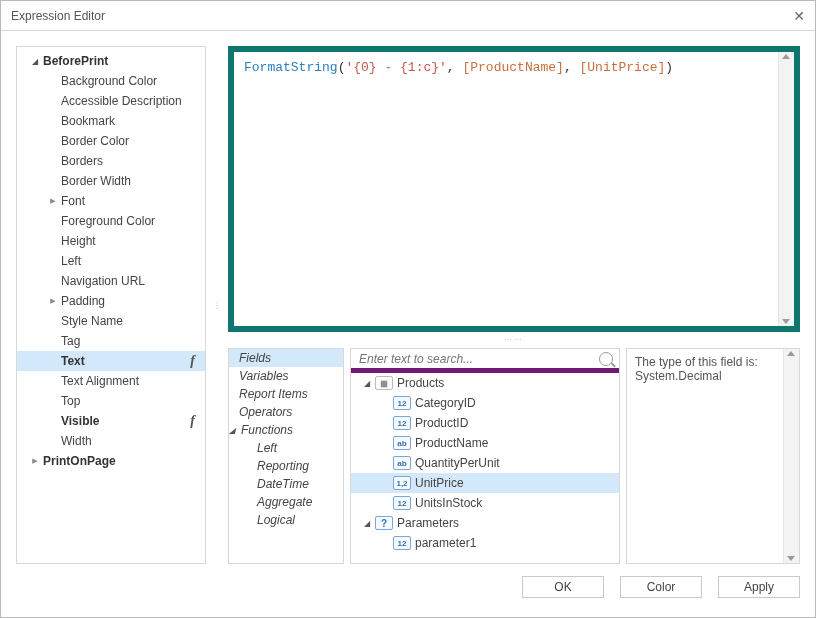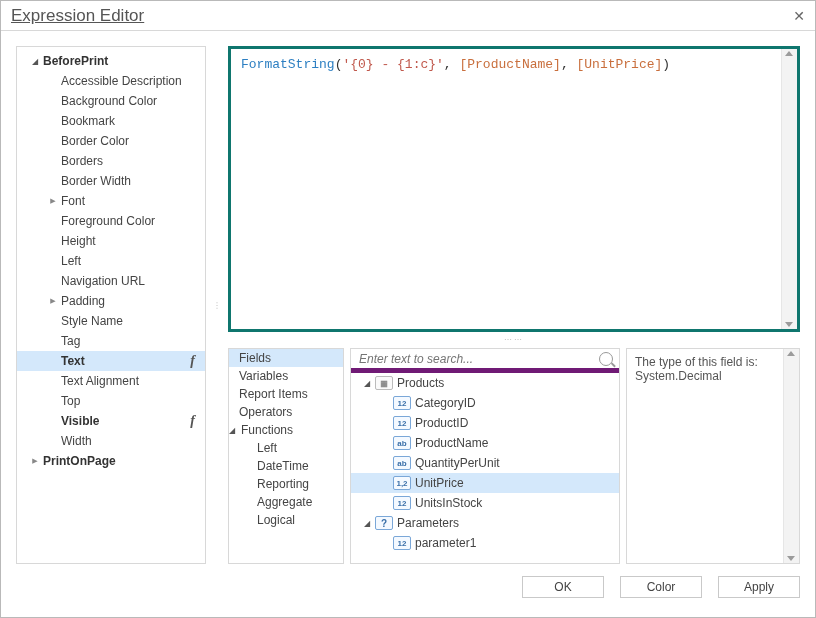--- a/index.html
+++ b/index.html
@@ -1,25 +1,25 @@
 <!DOCTYPE html>
 <html><head>
 <meta charset="utf-8">
 <style>
   * { box-sizing: border-box; }
   html, body { margin:0; padding:0; font-family: "Segoe UI", Tahoma, Arial, sans-serif; font-size:12px; color:#444; background:#fff; }
   .window { width:816px; height:618px; border:1px solid #b9b9b9; display:flex; flex-direction:column; background:#fff; }
   .titlebar { height:30px; display:flex; align-items:center; justify-content:space-between; padding:0 10px; border-bottom:1px solid #d8d8d8; color:#555; }
-  .titlebar .title { font-size:17px;text-decoration:underline; }
+  .titlebar .title { font-size:12px; }
   .titlebar .close { font-size:14px; color:#666; cursor:pointer; }
   .body { flex:1; padding:15px; display:flex; flex-direction:column; gap:8px; }
   .main-row { display:flex; gap:8px; height:518px; }
   .left-tree { width:190px; border:1px solid #d8d8d8; background:#fff; overflow:auto; }
   .right-col { flex:1; display:flex; flex-direction:column; gap:6px; position:relative; }
-  .expr-area { height:286px; border:3px solid #0f766e; position:relative; padding:6px 10px; font-family: Consolas, "Courier New", monospace; font-size:13px; line-height:1.6; color:#333; background:#fff; overflow:auto; }
+  .expr-area { height:286px; border:6px solid #0f766e; position:relative; padding:6px 10px; font-family: Consolas, "Courier New", monospace; font-size:13px; line-height:1.6; color:#333; background:#fff; overflow:auto; }
   .expr-area .scroll-gutter { position:absolute; right:0; top:0; bottom:0; width:16px; background:#f3f3f3; border-left:1px solid #e6e6e6; }
   .expr-area .scroll-thumb-up { position:absolute; top:2px; right:4px; width:0;height:0;border-left:4px solid transparent;border-right:4px solid transparent;border-bottom:5px solid #9b9b9b; }
   .expr-area .scroll-thumb-down { position:absolute; bottom:2px; right:4px; width:0;height:0;border-left:4px solid transparent;border-right:4px solid transparent;border-top:5px solid #9b9b9b; }
   .grip-h { height:4px; background:transparent; text-align:center; color:#bbb; font-size:8px; letter-spacing:2px; line-height:4px;}
   .grip-v { width:6px; background:transparent; display:flex; align-items:center; justify-content:center; color:#bbb; font-size:8px; }
   .panels-row { flex:1; display:flex; gap:6px; }
   .panel { border:1px solid #d8d8d8; position:relative; overflow:auto; background:#fff; }
   .panel.cat { width:116px; }
   .panel.fields { flex:1.4; display:flex; flex-direction:column; }
   .panel.desc { width:174px; padding:6px 8px; font-size:12px; color:#555; }
@@ -35,21 +35,21 @@
   .tree-row.selected, .list-row.selected { background:#d4e8fb; }
   .tree-row .indent { display:inline-block; }
   .tree-row .arrow, .list-row .arrow { width:12px; display:inline-flex; justify-content:center; align-items:center; color:#777; font-size:9px; margin-right:2px;}
   .tree-row .arrow.none { visibility:hidden; }
   .tree-row .txt, .list-row .txt { font-size:12px; color:#444; }
   .tree-row.bold .txt { font-weight:600; color:#333; }
   .tree-row .fx { margin-left:auto; font-family:"Times New Roman", serif; font-style:italic; font-weight:bold; color:#555; padding-right:6px; font-size:14px; }
   .ficon { width:18px; height:14px; border:1px solid #7aa7d8; border-radius:2px; margin-right:4px; display:inline-flex; align-items:center; justify-content:center; font-size:8px; font-weight:bold; color:#3a6fa8; background:#f4f9ff; flex:0 0 auto;}
   .ficon.grid { color:#888; border-color:#bbb; background:#fafafa;}
   .ficon.q { font-size:10px; font-weight:bold;}
-  .cat-row { padding:1px 6px 1px 10px; height:18px; display:flex; align-items:center; font-size:12px; color:#444; cursor:default;}
+  .cat-row { padding:1px 6px 1px 10px; height:18px; display:flex; align-items:center; font-size:12px; color:#444; cursor:default;font-style:italic;}
   .cat-row.selected { background:#d4e8fb; }
   .cat-row.sub { padding-left:28px; }
   .cat-row .arrow { width:10px; display:inline-flex; color:#777; font-size:9px; margin-left:-10px; margin-right:2px;}
   .buttons-row { display:flex; justify-content:flex-end; gap:16px; padding-top:4px; }
   .btn { width:82px; height:22px; border:1px solid #c9c9c9; background:#fff; font-size:12px; color:#444; display:inline-flex; align-items:center; justify-content:center; cursor:pointer;}
   .tok-fn { color:#2d7fc2; }
   .tok-str { color:#c0584c; }
   .tok-field { color:#c96f3d; }
   .fields-tree { flex:1; overflow:auto; }
 </style>
@@ -67,26 +67,26 @@
       <div class="left-tree panel">
         <div class="tree" id="left-tree-container">
             <div class="tree-row bold">
               <span class="indent" style="width: 8px;"></span>
               <span class="arrow" style="transform: none; font-size: 8px; color: rgb(85, 85, 85);">◢</span>
               <span class="txt">BeforePrint</span>
             </div>
             <div class="tree-row">
               <span class="indent" style="width: 26px;"></span>
               <span class="arrow none"></span>
+              <span class="txt">Background Color</span>
+            </div>
+            <div class="tree-row">
+              <span class="indent" style="width: 26px;"></span>
+              <span class="arrow none"></span>
               <span class="txt">Accessible Description</span>
-            </div>
-            <div class="tree-row">
-              <span class="indent" style="width: 26px;"></span>
-              <span class="arrow none"></span>
-              <span class="txt">Background Color</span>
             </div>
             <div class="tree-row">
               <span class="indent" style="width: 26px;"></span>
               <span class="arrow none"></span>
               <span class="txt">Bookmark</span>
             </div>
             <div class="tree-row">
               <span class="indent" style="width: 26px;"></span>
               <span class="arrow none"></span>
               <span class="txt">Border Color</span>
@@ -204,24 +204,24 @@
                   <span>Operators</span>
                 </div>
                 <div class="cat-row">
                   <span class="arrow" style="font-size: 8px; color: rgb(85, 85, 85);">◢</span>
                   <span>Functions</span>
                 </div>
                 <div class="cat-row sub">
                   <span>Left</span>
                 </div>
                 <div class="cat-row sub">
+                  <span>Reporting</span>
+                </div>
+                <div class="cat-row sub">
                   <span>DateTime</span>
-                </div>
-                <div class="cat-row sub">
-                  <span>Reporting</span>
                 </div>
                 <div class="cat-row sub">
                   <span>Aggregate</span>
                 </div>
                 <div class="cat-row sub">
                   <span>Logical</span>
                 </div>
               </div>
           </div>
           <div class="panel fields">

